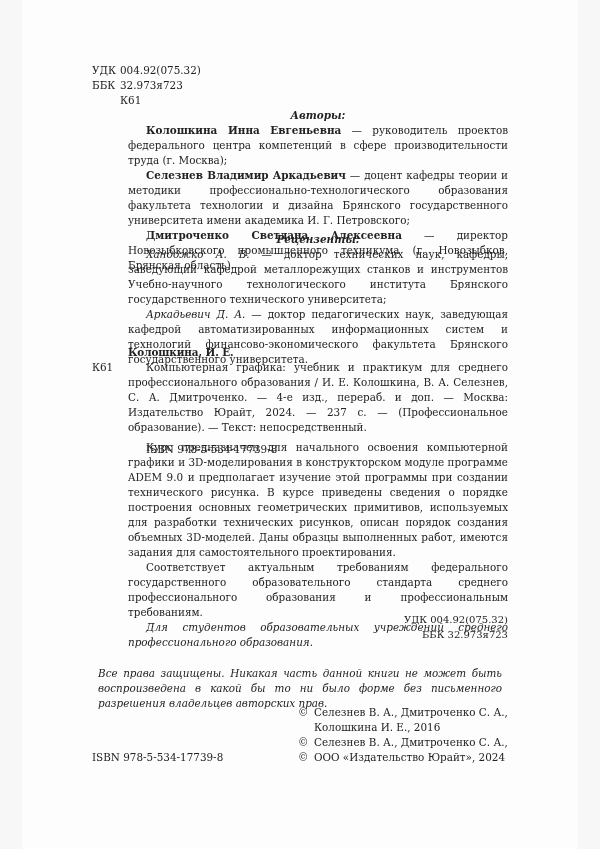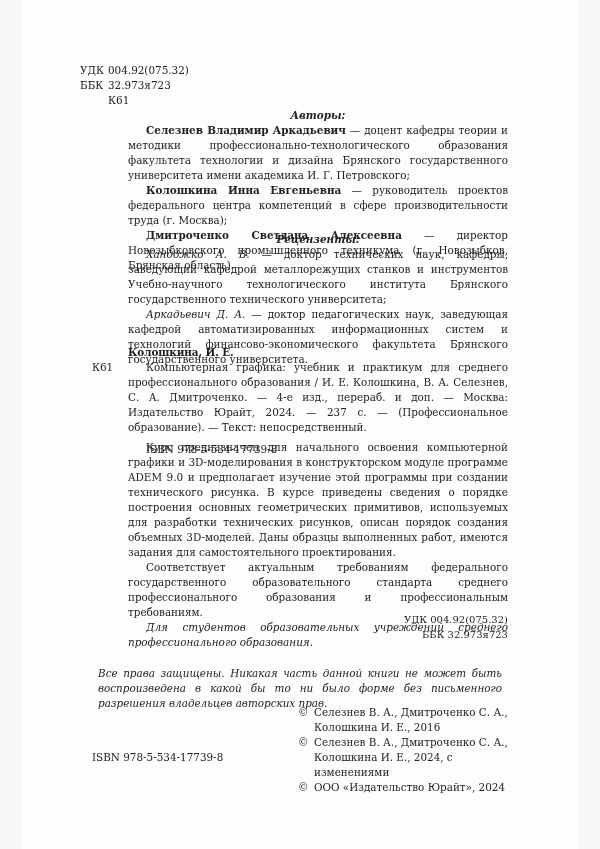--- a/index.html
+++ b/index.html
@@ -14,21 +14,21 @@
     .page {
       position: absolute; left: 22px; top: 0; width: 556px; height: 849px;
       background: #fdfdfd;
     }
     .txt { position: absolute; font-size: 10.4px; line-height: 15px; letter-spacing: -0.1px; }
     .body-block { position: absolute; left: 128px; width: 380px; font-size: 10.4px; line-height: 15px; text-align: justify; }
     .body-block p { margin: 0; text-indent: 18px; }
     .b { font-weight: bold; }
     .i { font-style: italic; }
     .center { text-align: center; text-indent: 0 !important; font-weight: bold; font-style: italic; }
-    .codes { position: absolute; left: 80px; top: 63px; font-size: 10.4px; line-height: 15px; }
+    .codes { position: absolute; left: 92px; top: 63px; font-size: 10.4px; line-height: 15px; }
     .codes .row { display: flex; }
     .codes .lbl { width: 28px; }
     .right-codes { position: absolute; left: 300px; width: 208px; top: 612px; text-align: right; font-size: 10px; line-height: 15px; }
     .rights { position: absolute; left: 92px; top: 660px; width: 416px; font-size: 10.4px; line-height: 15px; font-style: italic; text-align: justify; }
     .rights p { margin: 6px; }
     .copy { position: absolute; left: 298px; top: 705px; width: 230px; font-size: 10.4px; line-height: 15px; }
     .copy .c-item { display: flex; }
     .copy .sym { width: 16px; flex: none; }
     .isbn-bottom { position: absolute; left: 92px; top: 750px; font-size: 10.4px; line-height: 15px; }
   </style>
@@ -47,22 +47,22 @@
       <span>32.973я723</span>
     </div>
   <div class="row">
       <span class="lbl"></span>
       <span>К61</span>
     </div>
 </div>
 
 <div class="body-block" style="top:108px;">
   <p class="center">Авторы:</p>
+  <p><span class="b">Колошкина Инна Евгеньевна</span><span> — руководитель проектов федерального центра компетенций в сфере производительности труда (г. Москва);</span></p>
   <p><span class="b">Селезнев Владимир Аркадьевич</span><span> — доцент кафедры теории и методики профессионально-технологического образования факультета технологии и дизайна Брянского государственного университета имени академика И. Г. Петровского;</span></p>
-  <p><span class="b">Колошкина Инна Евгеньевна</span><span> — руководитель проектов федерального центра компетенций в сфере производительности труда (г. Москва);</span></p>
   <p><span class="b">Дмитроченко Светлана Алексеевна</span><span> — директор Новозыбковского промышленного техникума (г. Новозыбков, Брянская область).</span></p>
 </div>
 
 <div class="body-block" style="top:232px;">
   <p class="center">Рецензенты:</p>
   <p><span class="i">Хандожко А. В.</span><span> — доктор технических наук, кафедры, заведующий кафедрой металлорежущих станков и инструментов Учебно-научного технологического института Брянского государственного технического университета;</span></p>
   <p><span class="i">Аркадьевич Д. А.</span><span> — доктор педагогических наук, заведующая кафедрой автоматизированных информационных систем и технологий финансово-экономического факультета Брянского государственного университета.</span></p>
 </div>
 
 <div class="txt b" style="left:128px; top:345px;">Колошкина, И. Е.</div>
@@ -92,21 +92,20 @@
     <span class="sym">©</span>
     <div>
         <div>Селезнев В. А., Дмитроченко С. А.,</div>
         <div>Колошкина И. Е., 2016</div>
       </div>
   </div>
   <div class="c-item">
     <span class="sym">©</span>
     <div>
         <div>Селезнев В. А., Дмитроченко С. А.,</div>
-        <div>Колошкина И. Е., 2024, с изменениями</div>
       </div>
   </div>
   <div class="c-item">
     <span class="sym">©</span>
     <div>
         <div>ООО «Издательство Юрайт», 2024</div>
       </div>
   </div>
 </div>
 

